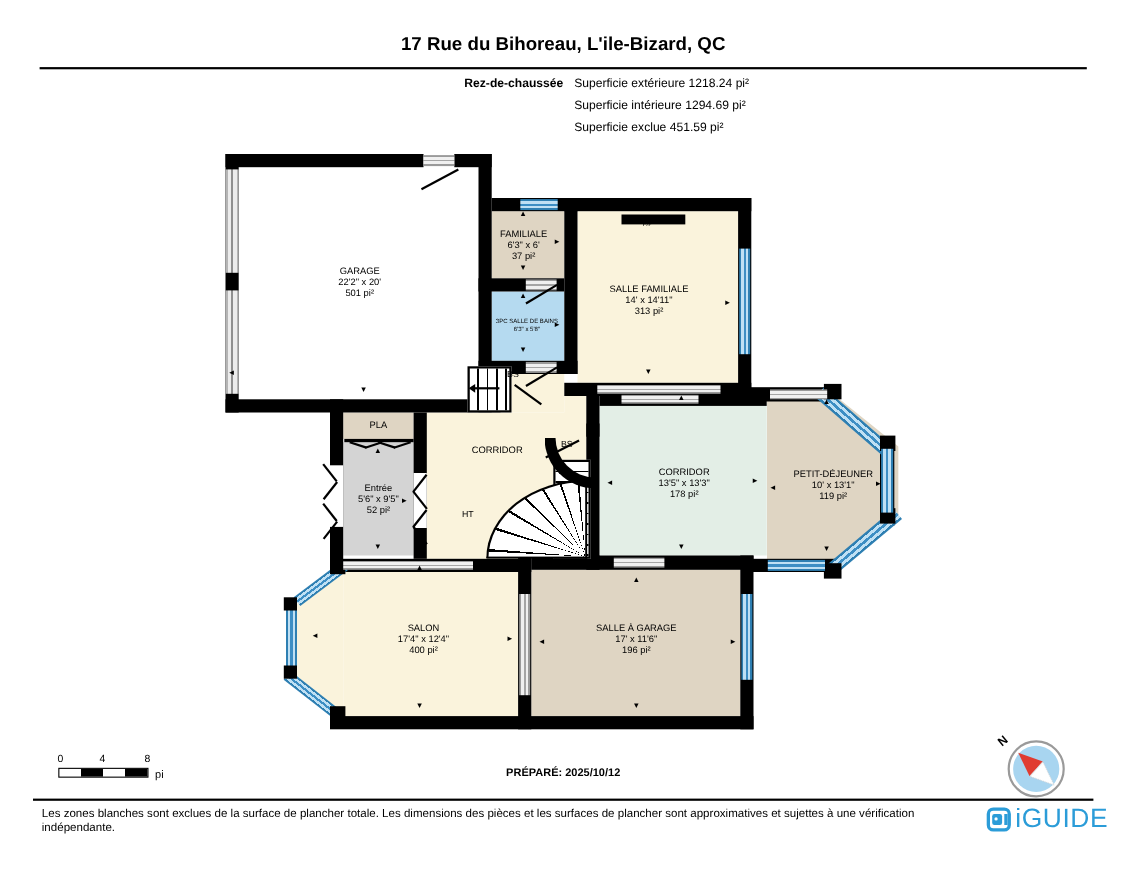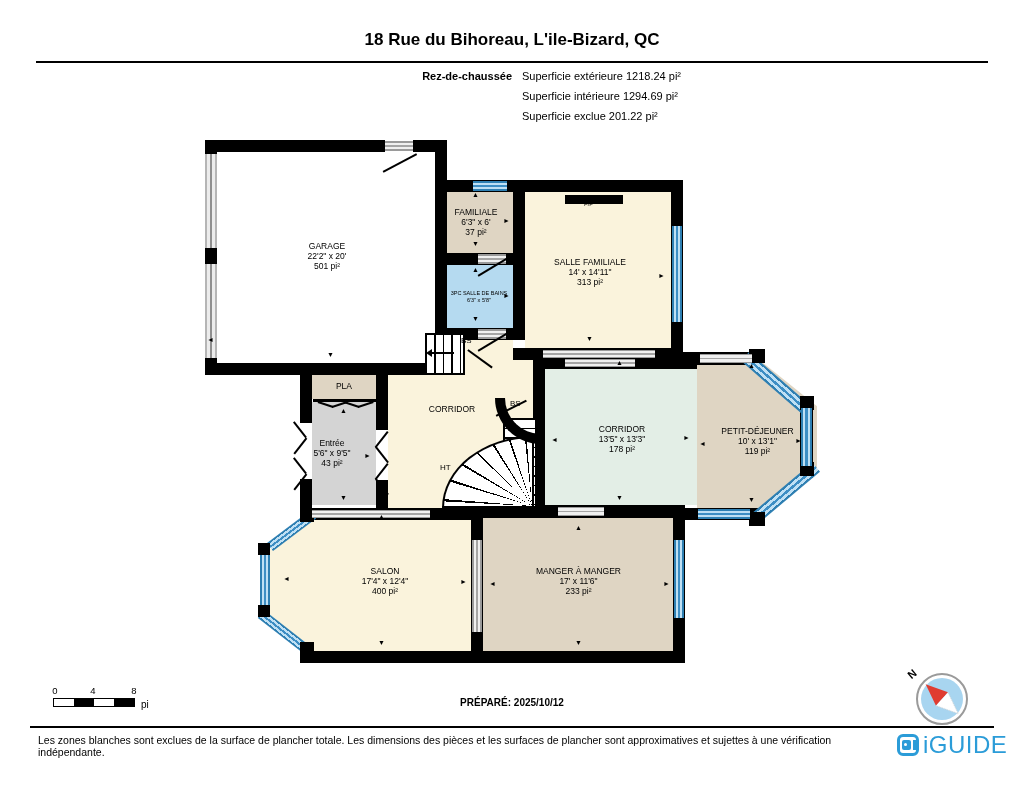--- a/index.html
+++ b/index.html
@@ -33,27 +33,27 @@
   .foot-rule{position:absolute;left:30px;top:726px;width:964px;height:2px;background:#000}
   .foot-text{position:absolute;left:38px;top:734px;width:840px;font-size:10.5px}
   .brand{position:absolute;left:897px;top:731px;display:flex;align-items:center;gap:4px;color:#2B9CD8}
   .brand-text{font-size:24px;letter-spacing:0.5px}
   .brand-icon{position:relative;width:22px;height:22px;box-sizing:border-box;border:3px solid #2B9CD8;border-radius:6px}
   .compass{position:absolute;left:916px;top:673px;width:52px;height:52px}
 </style>
 </head>
 <body>
 
-<div class="hdr-title">18 Rue du Bihoreau, L'ile-Bizard, QC</div>
+<div class="hdr-title">17 Rue du Bihoreau, L'ile-Bizard, QC</div>
 <div class="hdr-rule"></div>
 <div class="floor-label">Rez-de-chaussée</div>
 <div class="areas">
   <div>Superficie extérieure 1218.24 pi²</div>
   <div>Superficie intérieure 1294.69 pi²</div>
-  <div>Superficie exclue 201.22 pi²</div>
+  <div>Superficie exclue 451.59 pi²</div>
 </div>
 
 <i style="left:447px;top:192px;width:66px;height:61px;background:#DFD5C3"></i>
 <i style="left:447px;top:265px;width:66px;height:63px;background:#B5DAF0"></i>
 <i style="left:525px;top:192px;width:146px;height:156px;background:#FAF3DC"></i>
 <i style="left:312px;top:375px;width:64px;height:24px;background:#DFD5C3"></i>
 <i style="left:312px;top:402px;width:64px;height:103px;background:#D4D4D4"></i>
 <i style="left:378px;top:375px;width:155px;height:133px;background:#FAF3DC"></i>
 <i style="left:447px;top:340px;width:66px;height:35px;background:#FAF3DC"></i>
 <i style="left:513px;top:360px;width:20px;height:25px;background:#FAF3DC"></i>
@@ -167,52 +167,52 @@
   <span>6'3" x 5'8"</span>
 </div>
 <div class="lbl" style="left:528px;top:257px;width:124px">
   <span>SALLE FAMILIALE</span>
   <span>14' x 14'11"</span>
   <span>313 pi²</span>
 </div>
 <div class="lbl" style="left:314px;top:381px;width:60px">
   <span>PLA</span>
 </div>
-<div class="lbl" style="left:290px;top:438px;width:84px">
+<div class="lbl" style="left:302px;top:438px;width:84px">
   <span>Entrée</span>
   <span>5'6" x 9'5"</span>
-  <span>43 pi²</span>
+  <span>52 pi²</span>
 </div>
 <div class="lbl" style="left:398px;top:404px;width:108px">
   <span>CORRIDOR</span>
 </div>
 <div class="lbl" style="left:570px;top:424px;width:104px">
   <span>CORRIDOR</span>
   <span>13'5" x 13'3"</span>
   <span>178 pi²</span>
 </div>
 <div class="lbl" style="left:695px;top:426px;width:125px">
   <span>PETIT-DÉJEUNER</span>
   <span>10' x 13'1"</span>
   <span>119 pi²</span>
 </div>
 <div class="lbl" style="left:325px;top:566px;width:120px">
   <span>SALON</span>
   <span>17'4" x 12'4"</span>
   <span>400 pi²</span>
 </div>
 <div class="lbl" style="left:506px;top:566px;width:145px">
-  <span>MANGER À MANGER</span>
+  <span>SALLE À GARAGE</span>
   <span>17' x 11'6"</span>
-  <span>233 pi²</span>
+  <span>196 pi²</span>
 </div>
 
 <span class="mark" style="left:461px;top:336px">BS</span>
 <span class="mark" style="left:510px;top:399px">BS</span>
-<span class="mark" style="left:440px;top:463px">HT</span>
+<span class="mark" style="left:420px;top:463px">HT</span>
 <span class="mark" style="left:584px;top:200px;font-size:6px">F/P</span>
 
 <span class="ar" style="left:327px;top:142px">▲</span>
 <span class="ar" style="left:327px;top:351px">▼</span>
 <span class="ar" style="left:207px;top:336px">◄</span>
 <span class="ar" style="left:472px;top:191px">▲</span>
 <span class="ar" style="left:472px;top:240px">▼</span>
 <span class="ar" style="left:438px;top:217px">◄</span>
 <span class="ar" style="left:503px;top:217px">►</span>
 <span class="ar" style="left:472px;top:266px">▲</span>

